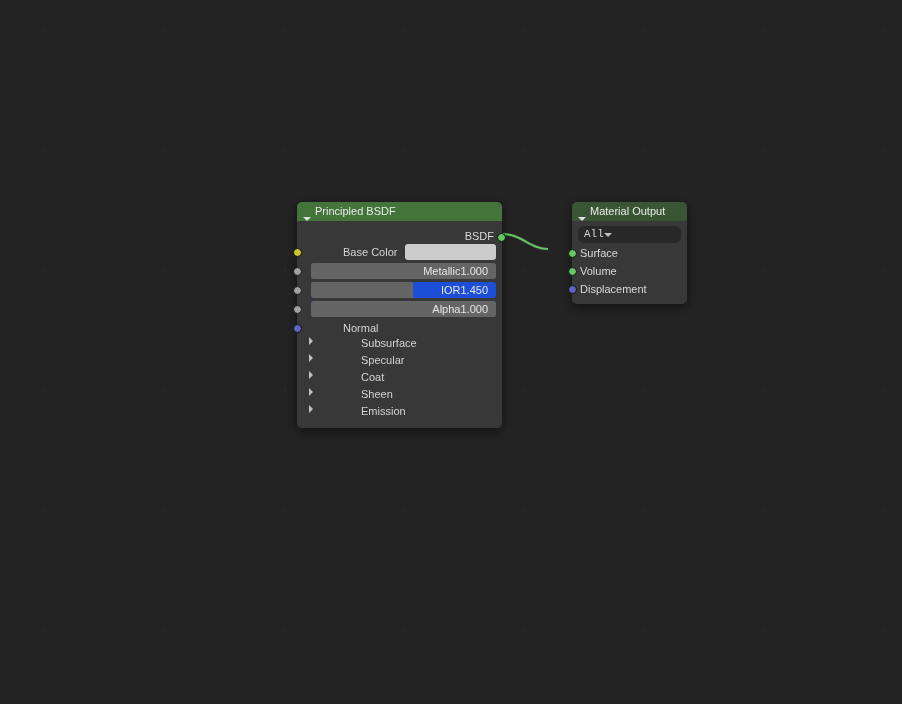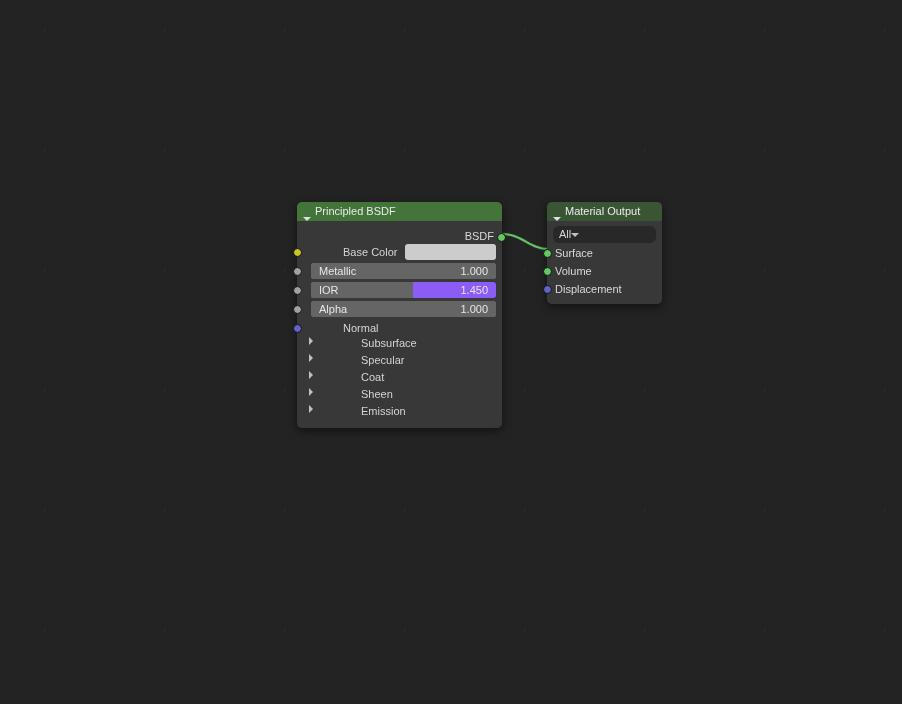--- a/index.html
+++ b/index.html
@@ -75,27 +75,27 @@
   .socket.left { left: -10px; }
   .socket.right { right: -10px; }
   .socket.color { background: #c7c729; }
   .socket.float { background: #a1a1a1; }
   .socket.vector { background: #6363c7; }
   .socket.shader { background: #63c763; }
 
   .slider-field {
     flex: 1;
     margin-left: 8px;
-    background: #8b5cf6;
+    background: #1d4ed8;
     border-radius: 3px;
     height: 16px;
     line-height: 16px;
     padding: 0 8px;
     display: flex;
-    justify-content: space-between;
+    justify-content: flex-end;
     color: #e6e6e6;
     cursor: ew-resize;
     position: relative;
     overflow: hidden;
   }
   .slider-fill {
     position: absolute;
     left: 0; top: 0; bottom: 0;
     background: #656565;
   }
@@ -113,20 +113,21 @@
     background: #282828;
     border-radius: 6px;
     height: 17px;
     line-height: 17px;
     padding: 0 6px;
     display: flex;
     align-items: center;
     justify-content: flex-start;
     cursor: pointer;
     color: #d4d4d4;
+    font-family: Liberation Mono, monospace;
   }
   .chevron {
     display: inline-block;
     width: 0; height: 0;
   }
   .chevron-down {
     border-left: 4px solid transparent;
     border-right: 4px solid transparent;
     border-top: 4px solid #c0c0c0;
   }
@@ -249,21 +250,21 @@
         <span class="chevron chevron-right"></span>
         <span>Sheen</span>
       </div>
       <div class="expand-row">
         <span class="chevron chevron-right"></span>
         <span>Emission</span>
       </div>
     </div>
   </div>
 
-  <div class="node" style="left:547px; top:202px; width:115px;">
+  <div class="node" style="left:572px; top:202px; width:115px;">
     <div class="node-header dark">
       <span class="chevron header-chevron"></span>
       <span>Material Output</span>
     </div>
     <div class="node-body">
 
       <div class="row" style="height:19px;">
         <div class="dropdown">
           <span>All</span>
           <span class="chevron chevron-down"></span>

